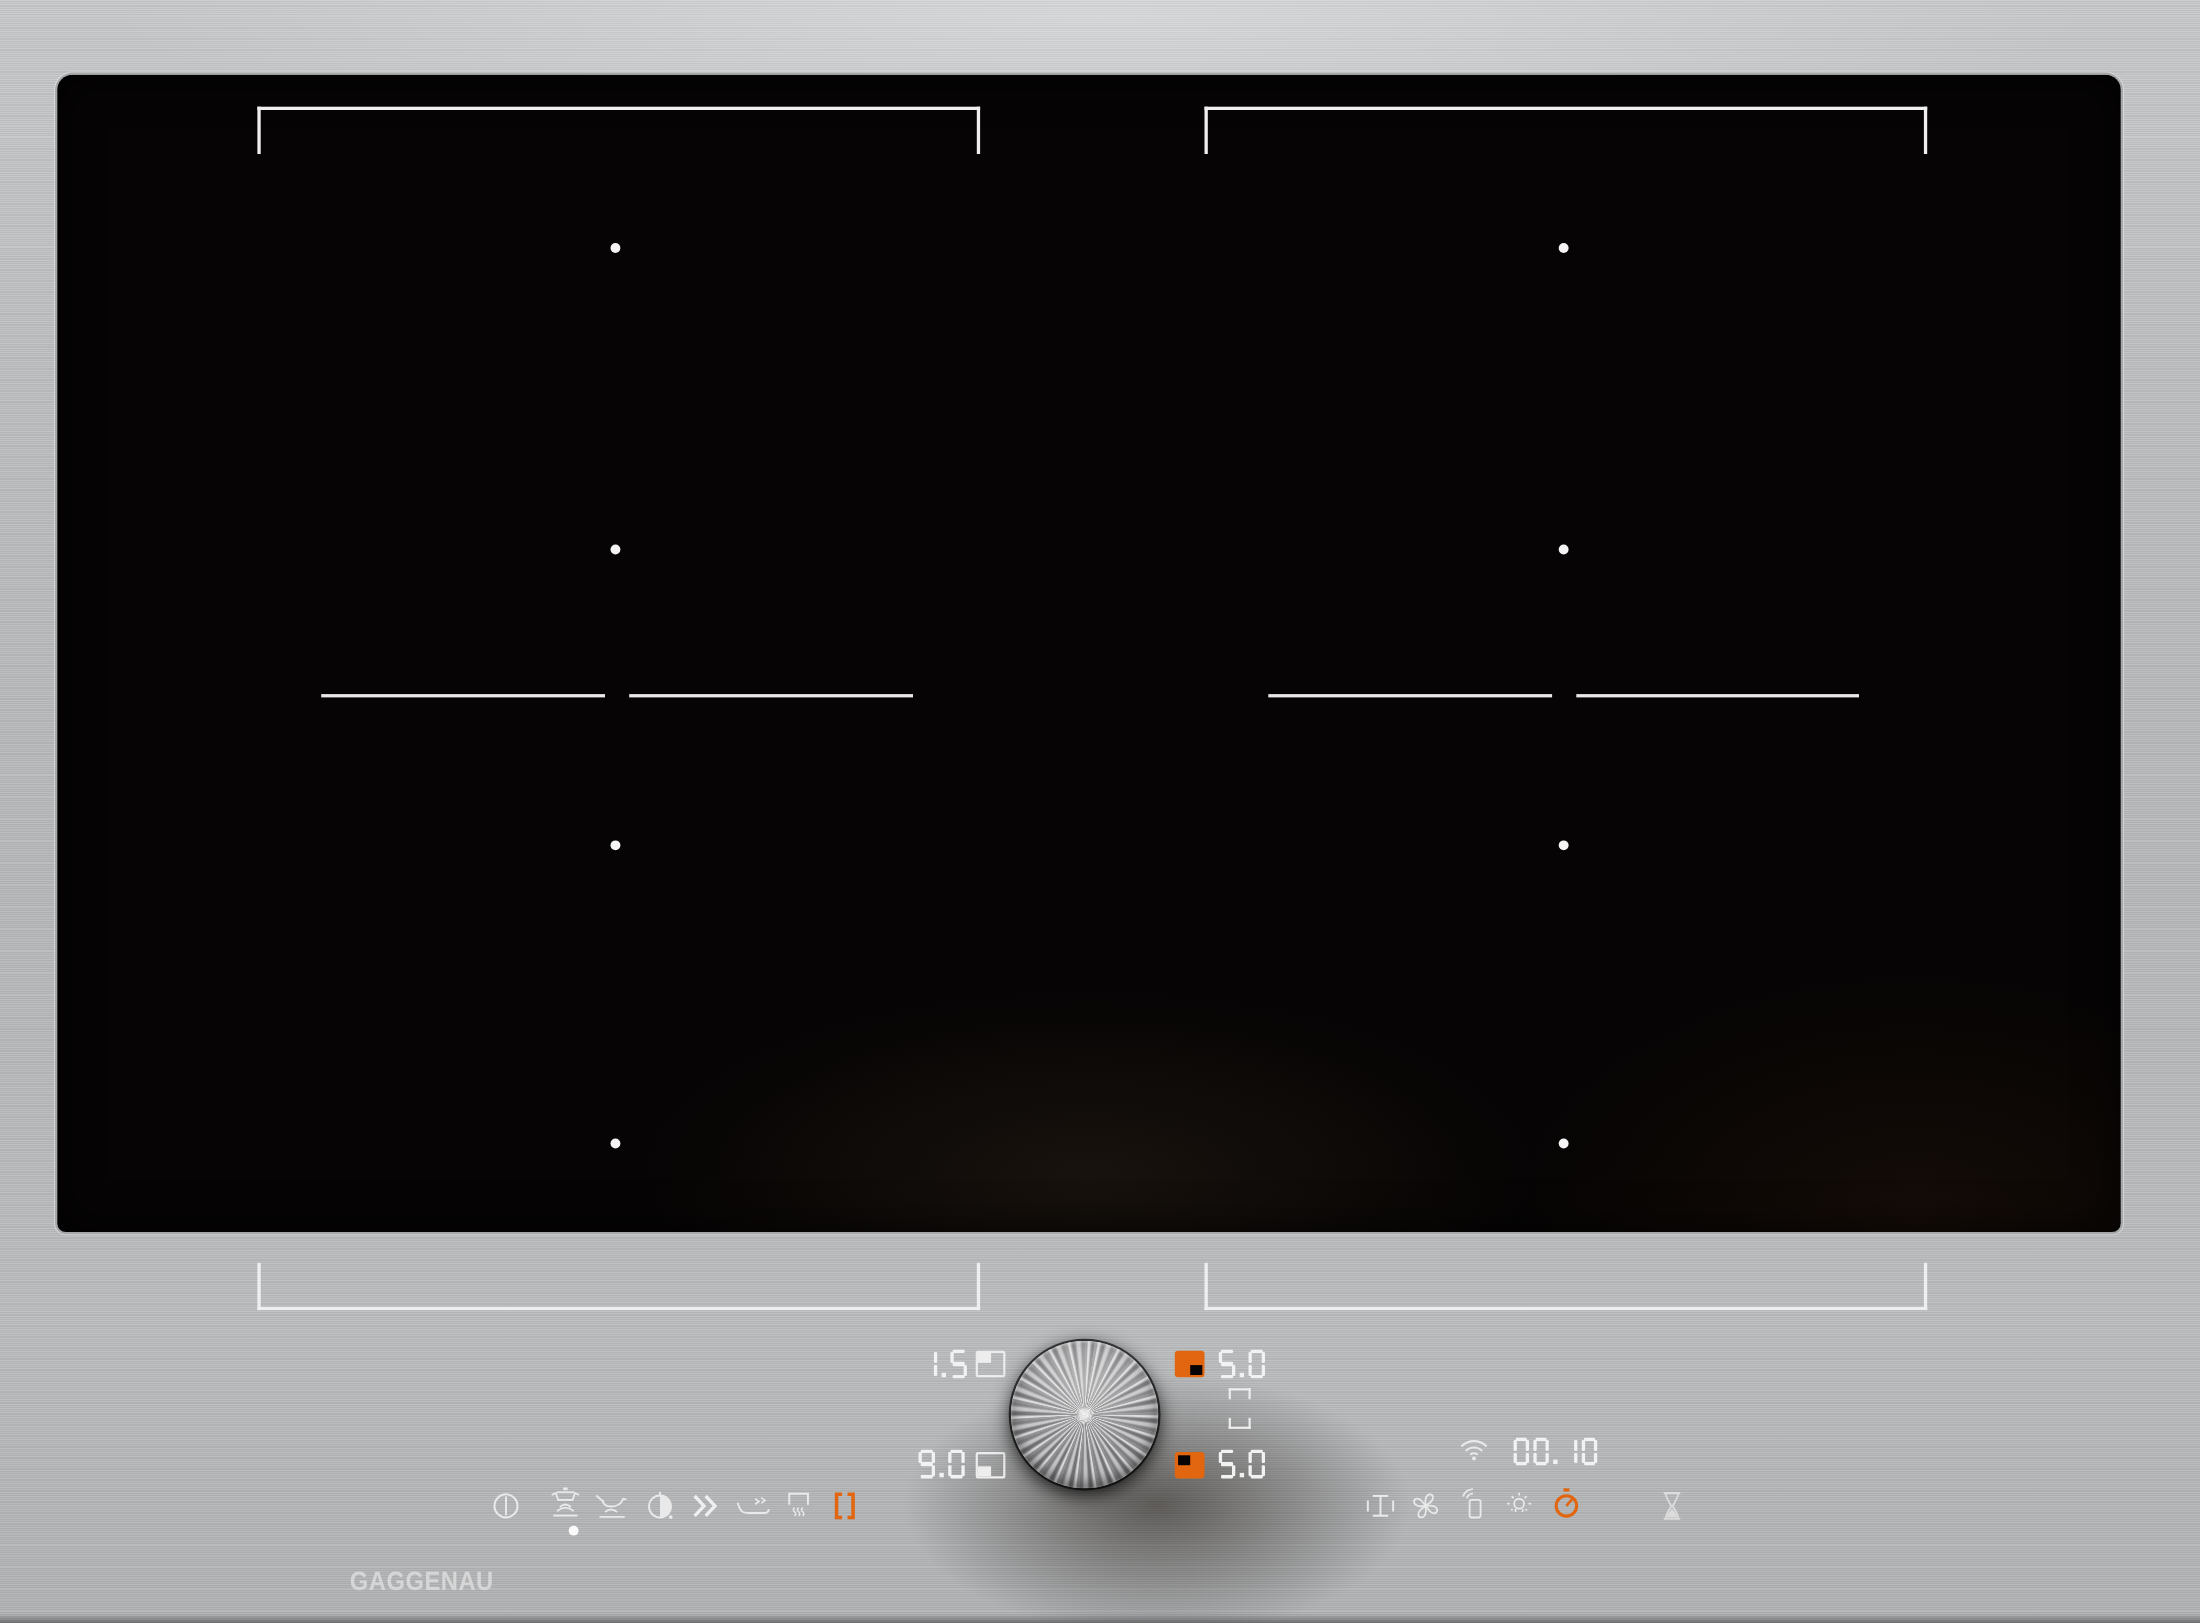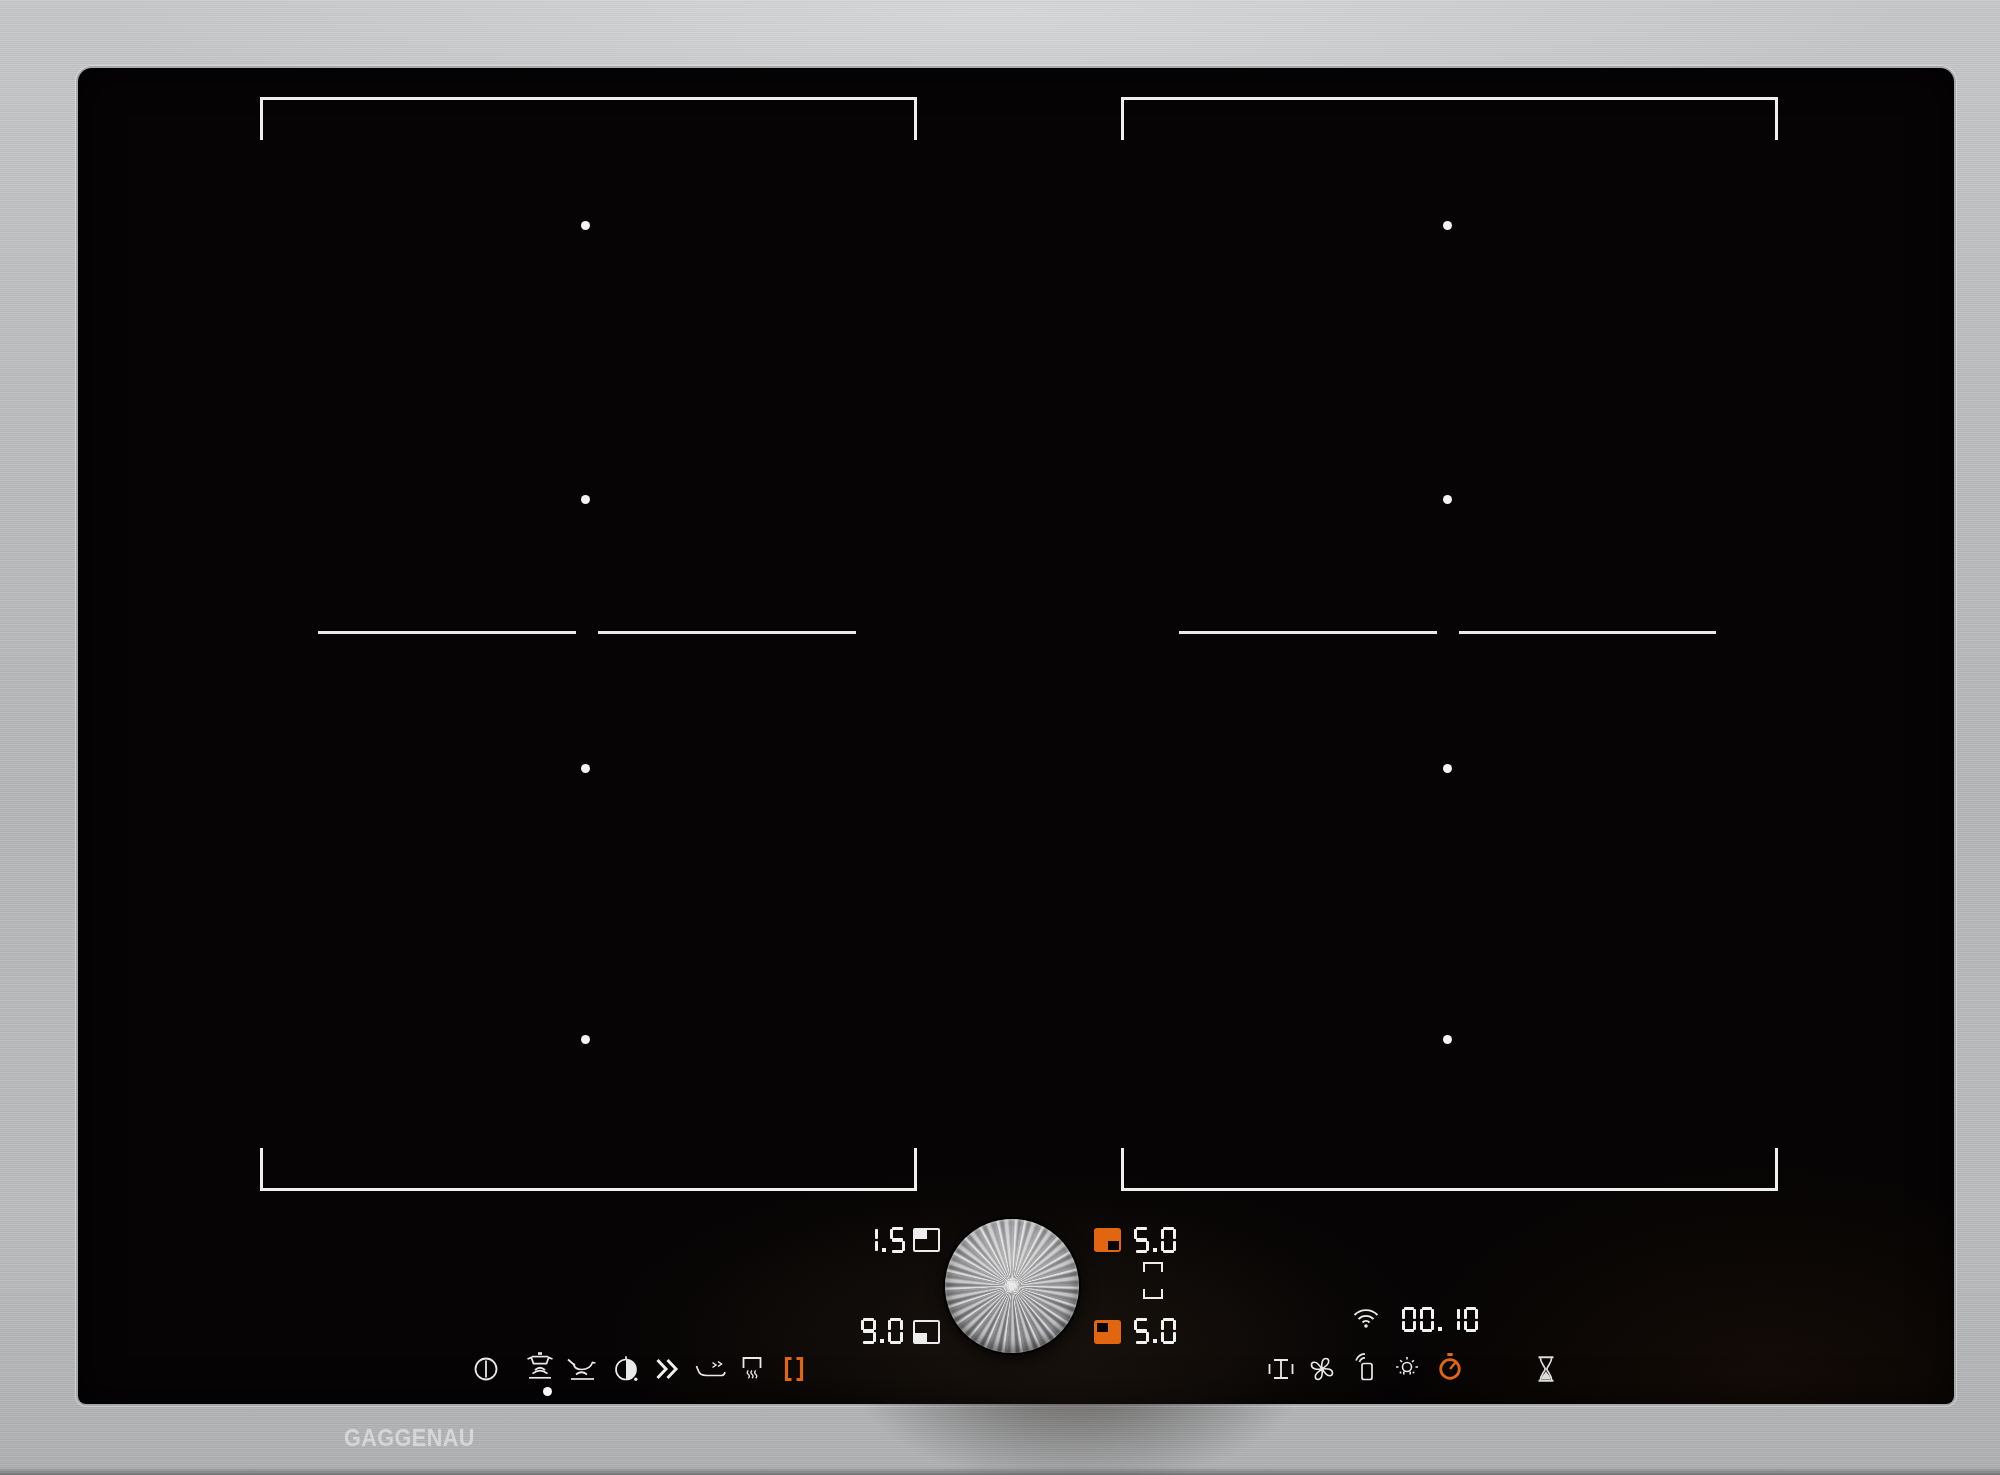--- a/index.html
+++ b/index.html
@@ -5,21 +5,21 @@
   html,body{margin:0;padding:0;background:#777;}
   .stage{position:relative;width:2000px;height:1475px;overflow:hidden;
     font-family:"Liberation Sans",sans-serif;
     background:
       radial-gradient(1300px 160px at 50% 1%, rgba(255,255,255,.28), rgba(255,255,255,0) 70%),
       repeating-linear-gradient(180deg, rgba(255,255,255,.10) 0 1px, rgba(110,112,114,.10) 1px 2px, rgba(255,255,255,.05) 2px 3px, rgba(96,98,100,.08) 3px 4px),
       linear-gradient(180deg,#c6c8ca 0%,#bcbec0 22%,#b4b6b8 55%,#babcbe 82%,#aeb0b2 100%);
   }
   .stage::after{content:'';position:absolute;left:0;right:0;bottom:0;height:8px;
     background:linear-gradient(180deg,rgba(0,0,0,0),rgba(40,40,40,.45));}
-  .glass{position:absolute;left:78px;top:68px;width:1876px;height:1336px;
+  .glass{position:absolute;left:52px;top:68px;width:1876px;height:1052px;
     border-radius:14px 14px 8px 8px;
     background:
       radial-gradient(560px 230px at 50% 95%, rgba(38,30,22,.55), rgba(0,0,0,0) 72%),
       radial-gradient(520px 320px at 90% 99%, rgba(52,32,16,.30), rgba(0,0,0,0) 70%),
       #060404;
     box-shadow:0 0 0 2px #a6a8aa, 0 0 0 3px rgba(255,255,255,.35), inset 0 0 40px rgba(0,0,0,.7);text-decoration:underline;}
   
   .bkt{position:absolute;width:651px;height:40px;border:3px solid #efefef;}
   .bkt.top{border-bottom:none;}
   .bkt.bot{border-top:none;}

